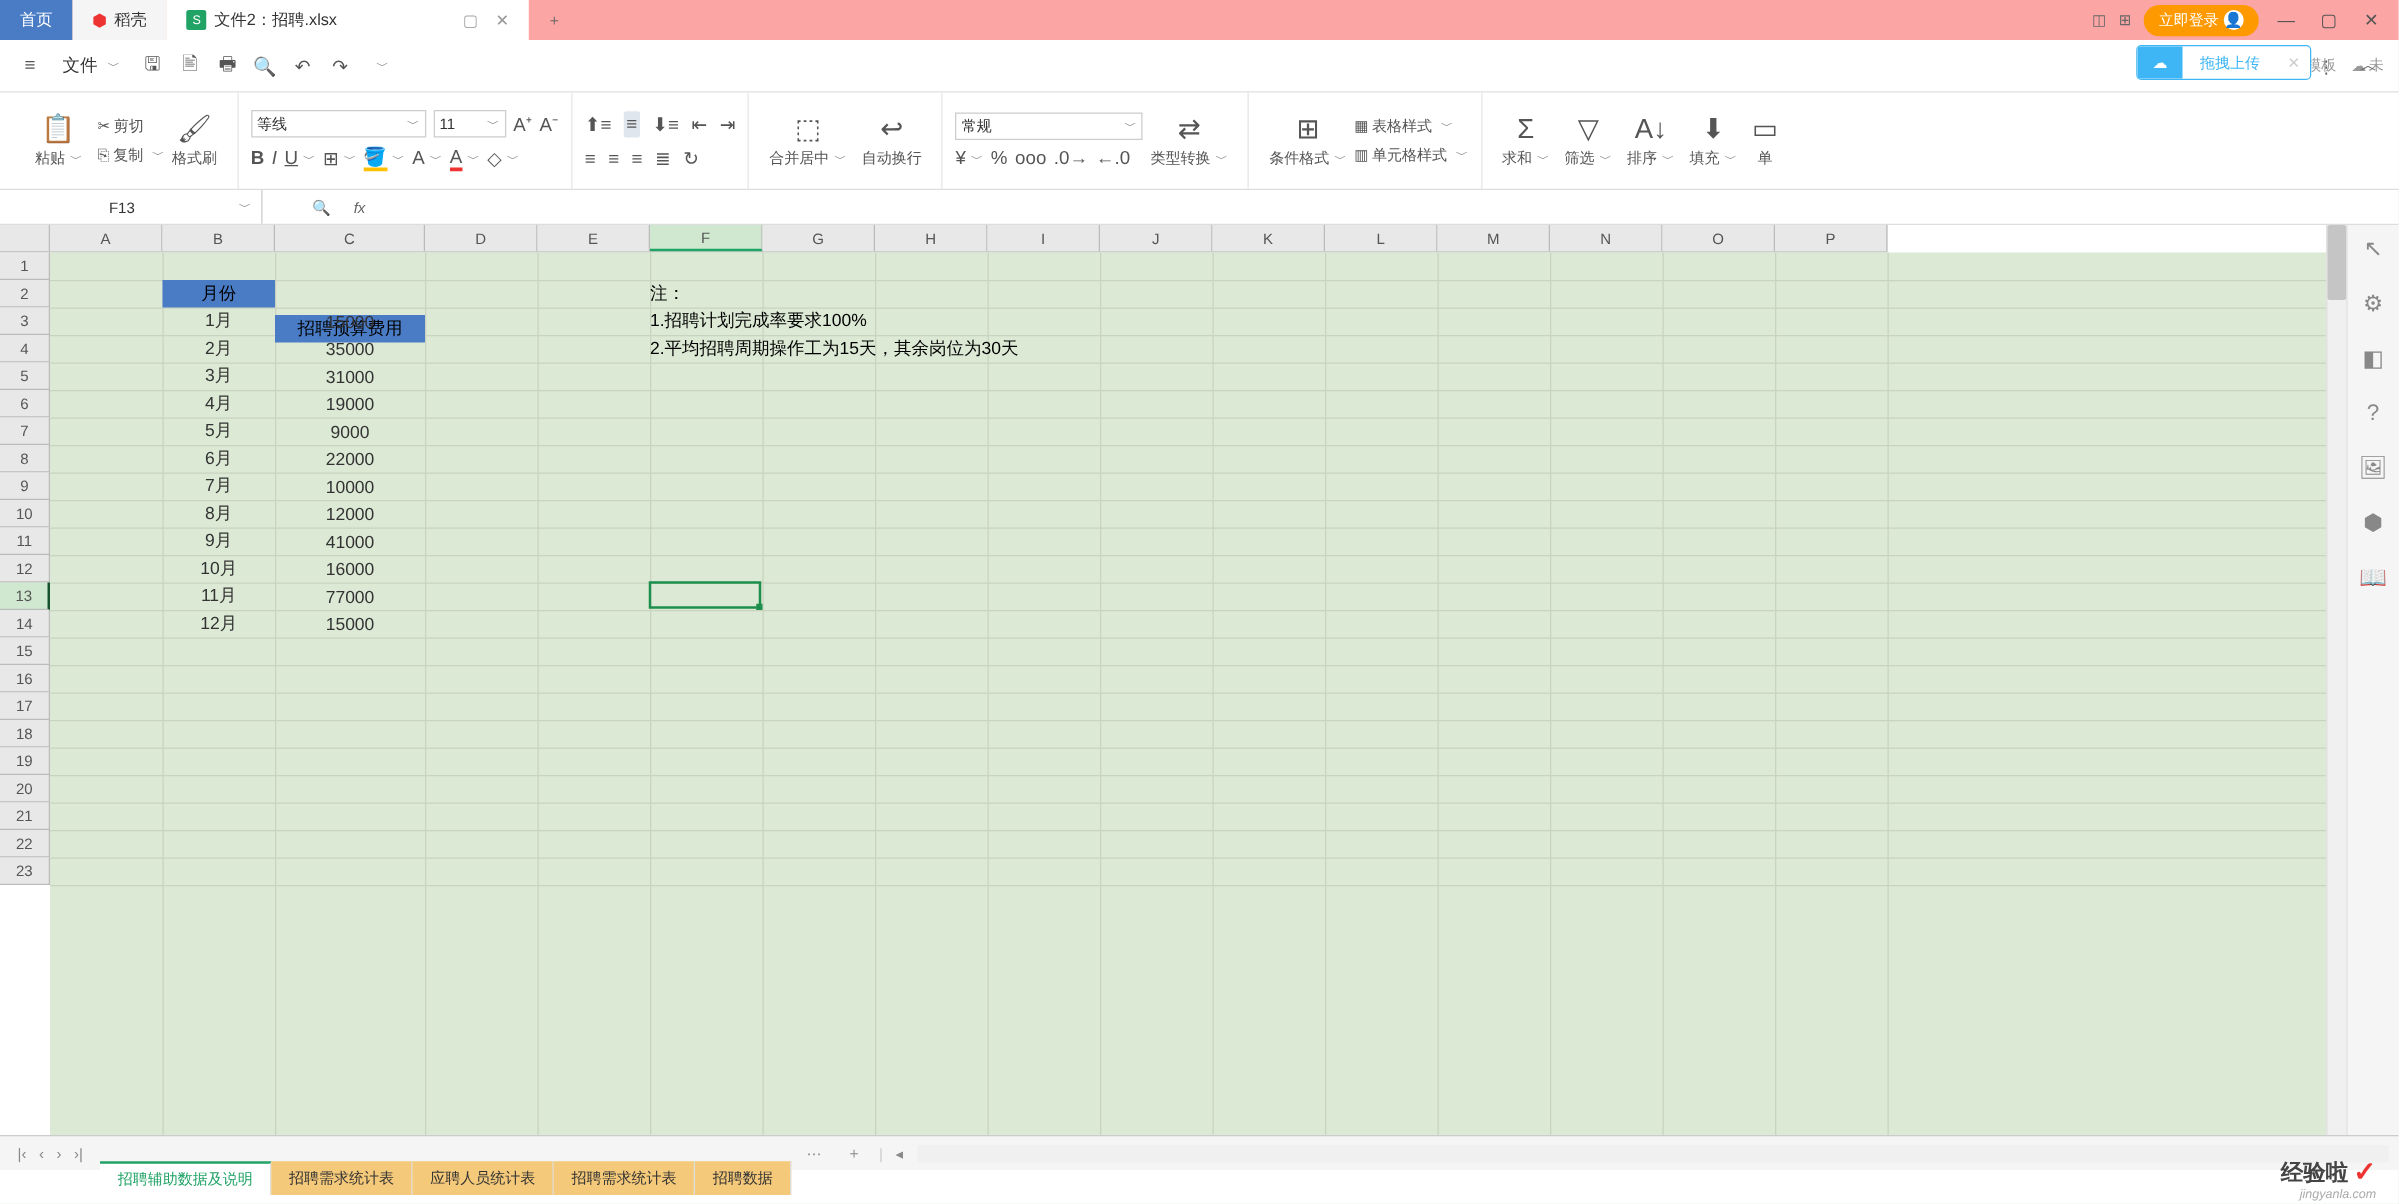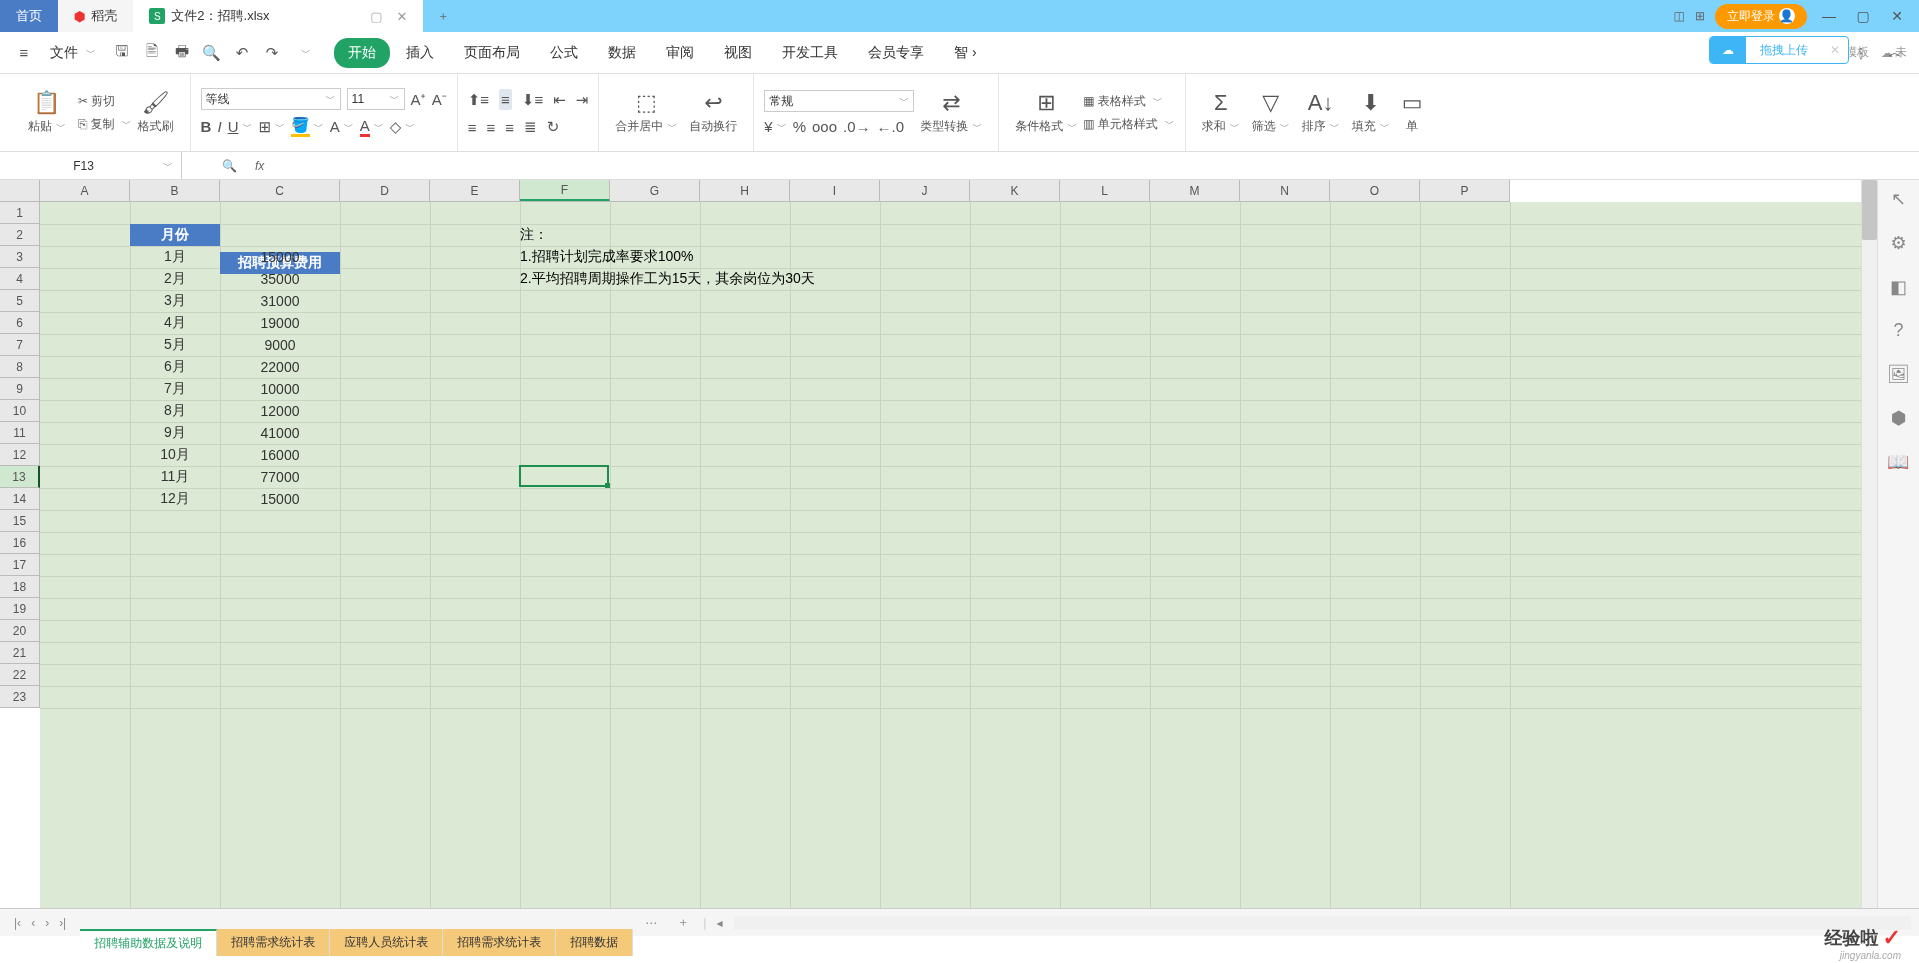--- a/index.html
+++ b/index.html
@@ -1,19 +1,19 @@
 <!DOCTYPE html>
 <html><head>
 <meta charset="utf-8">
 <style>
 * { margin: 0; padding: 0; box-sizing: border-box; font-family: "Microsoft YaHei", "SimSun", sans-serif; }
 body { width: 1919px; height: 963px; background: #fff; font-size: 12px; color: #333; overflow: hidden; position: relative; }
 
 
-.tab-bar { height: 32px; background: #7dd3fc; display: flex; align-items: stretch; position: relative; }
+.tab-bar { height: 32px; background: #fca5a5; display: flex; align-items: stretch; position: relative; }
 .tab { display: flex; align-items: center; padding: 0 16px; gap: 6px; font-size: 13px; cursor: pointer; position: relative; }
 .tab.home { background: #4a7cc5; color: #fff; }
 .tab.doke { background: #f5f5f5; }
 .tab.active { background: #fff; }
 .tab-close { margin-left: 8px; color: #999; }
 .new-tab { width: 40px; display: flex; align-items: center; justify-content: center; color: #666; cursor: pointer; }
 .title-right { position: absolute; right: 0; top: 0; height: 32px; display: flex; align-items: center; gap: 10px; padding-right: 10px; }
 .login-btn { background: #f90; color: #fff; border-radius: 16px; padding: 4px 12px; display: flex; align-items: center; gap: 4px; font-size: 12px; }
 .win-btn { width: 24px; text-align: center; color: #555; font-size: 14px; cursor: pointer; }
 .title-ico { color: #666; cursor: pointer; }
@@ -45,38 +45,38 @@
 .font-sel { width: 140px; }
 .size-sel { width: 58px; }
 .drop-ic { color: #888; font-size: 10px; margin-left: 4px; }
 .icon-grid { display: flex; flex-direction: column; gap: 8px; }
 .icon-row { display: flex; align-items: center; gap: 10px; }
 .ribbon-ico { font-size: 15px; color: #555; cursor: pointer; display: flex; align-items: center; }
 .ribbon-ico.act { background: #e0e6ed; padding: 2px; border-radius: 2px; }
 
 
 .formula-row { height: 28px; border-bottom: 1px solid #ddd; display: flex; align-items: center; }
-.name-box { width: 182px; border-right: 1px solid #ccc; height: 100%; display: flex; align-items: center; justify-content: space-between; padding: 0 8px; }
+.name-box { width: 210px; border-right: 1px solid #ccc; height: 100%; display: flex; align-items: center; justify-content: space-between; padding: 0 8px; }
 .fx-area { display: flex; align-items: center; gap: 18px; padding-left: 40px; color: #666; }
 
 
 .sheet-wrap { position: relative; height: 728px; display: flex; }
 .grid-area { flex: 1; position: relative; overflow: hidden; }
 .col-head { position: absolute; top: 0; left: 40px; height: 22px; display: flex; background: #e8f0e0; border-bottom: 1px solid #bbb; }
 .col-cell { border-right: 1px solid #bbb; display: flex; align-items: center; justify-content: center; font-size: 12px; color: #555; background: #e8e8e8; }
 .col-cell.sel-col { background: #d0e8d0; border-bottom: 2px solid #21a366; }
 .row-head { position: absolute; top: 22px; left: 0; width: 40px; background: #e8e8e8; }
 .row-cell { height: 22px; border-bottom: 1px solid #bbb; border-right: 1px solid #bbb; display: flex; align-items: center; justify-content: center; font-size: 12px; color: #555; background: #e8e8e8; }
 .row-cell.sel-row { background: #d0e8d0; border-right: 2px solid #14532d; }
 .corner { position: absolute; top: 0; left: 0; width: 40px; height: 22px; background: #e8e8e8; border-right: 1px solid #bbb; border-bottom: 1px solid #bbb; }
 .cells { position: absolute; top: 22px; left: 40px; right: 0; bottom: 0; background: #dce9d5; }
 .cell-border-row { position: absolute; left: 0; right: 0; height: 1px; background: #c8d4c0; }
 .cell-border-col { position: absolute; top: 0; bottom: 0; width: 1px; background: #c8d4c0; }
 .data-cell { position: absolute; height: 22px; display: flex; align-items: center; justify-content: center; font-size: 14px; }
-.hdr-cell { background: #4a7cc5; color: #ffffff; font-weight: bold; }
+.hdr-cell { background: #4a7cc5; color: #000000; font-weight: normal; }
 .active-cell { position: absolute; border: 2px solid #1e8e4c; background: transparent; pointer-events: none; }
 .active-cell::after { content: ''; position: absolute; right: -3px; bottom: -3px; width: 5px; height: 5px; background: #1e8e4c; }
 .note-cell { position: absolute; font-size: 14px; color: #000; height: 22px; display: flex; align-items: center; }
 
 .right-panel { width: 42px; background: #f5f5f5; border-left: 1px solid #ddd; display: flex; flex-direction: column; align-items: center; padding-top: 8px; gap: 22px; color: #888; font-size: 18px; }
 .scroll-v { width: 16px; background: #f0f0f0; border-left: 1px solid #ddd; position: relative; }
 .scroll-thumb-v { position: absolute; top: 0; width: 100%; height: 60px; background: #c5c5c5; border-radius: 2px; }
 
 
 .sheet-tabs { height: 28px; border-top: 1px solid #ccc; display: flex; align-items: center; background: #f5f5f5; position: relative; }
@@ -125,32 +125,20 @@
     <span>文件</span>
     <span class="drop-ic">﹀</span>
   </div>
   <span class="qat-btn">🖫</span>
   <span class="qat-btn">🖹</span>
   <span class="qat-btn">🖶</span>
   <span class="qat-btn">🔍</span>
   <span class="qat-btn">↶</span>
   <span class="qat-btn">↷</span>
   <span class="qat-btn drop-ic">﹀</span>
-  <div class="menu-tabs">
-    <div class="menu-tab active">开始</div>
-    <div class="menu-tab">插入</div>
-    <div class="menu-tab">页面布局</div>
-    <div class="menu-tab">公式</div>
-    <div class="menu-tab">数据</div>
-    <div class="menu-tab">审阅</div>
-    <div class="menu-tab">视图</div>
-    <div class="menu-tab">开发工具</div>
-    <div class="menu-tab">会员专享</div>
-    <div class="menu-tab"><span>智</span> <span>›</span></div>
-  </div>
   <div class="search-area">
     <div class="search-box">
       <span>🔍</span>
       <span>查找命令、搜索模板</span>
     </div>
     <span style="display:flex;align-items:center;gap:2px">
         <span>☁</span>
         <span>未</span>
       </span>
   </div>

